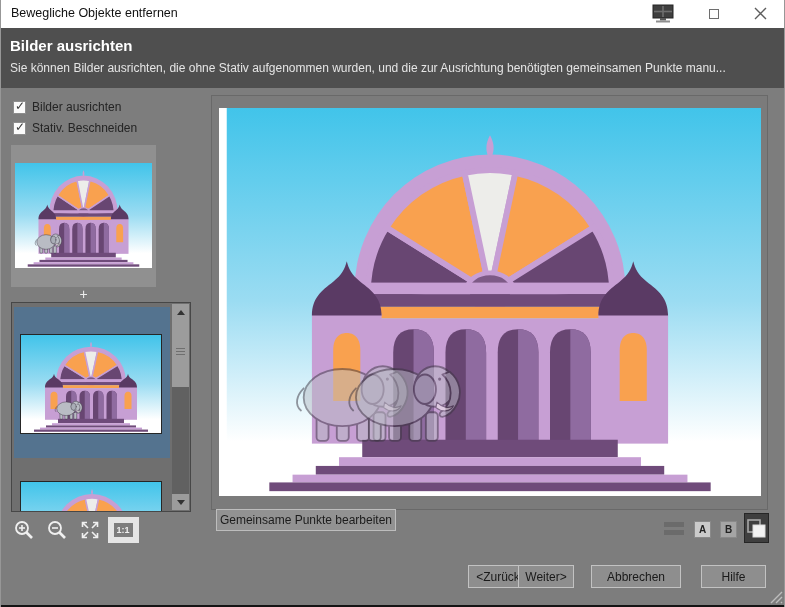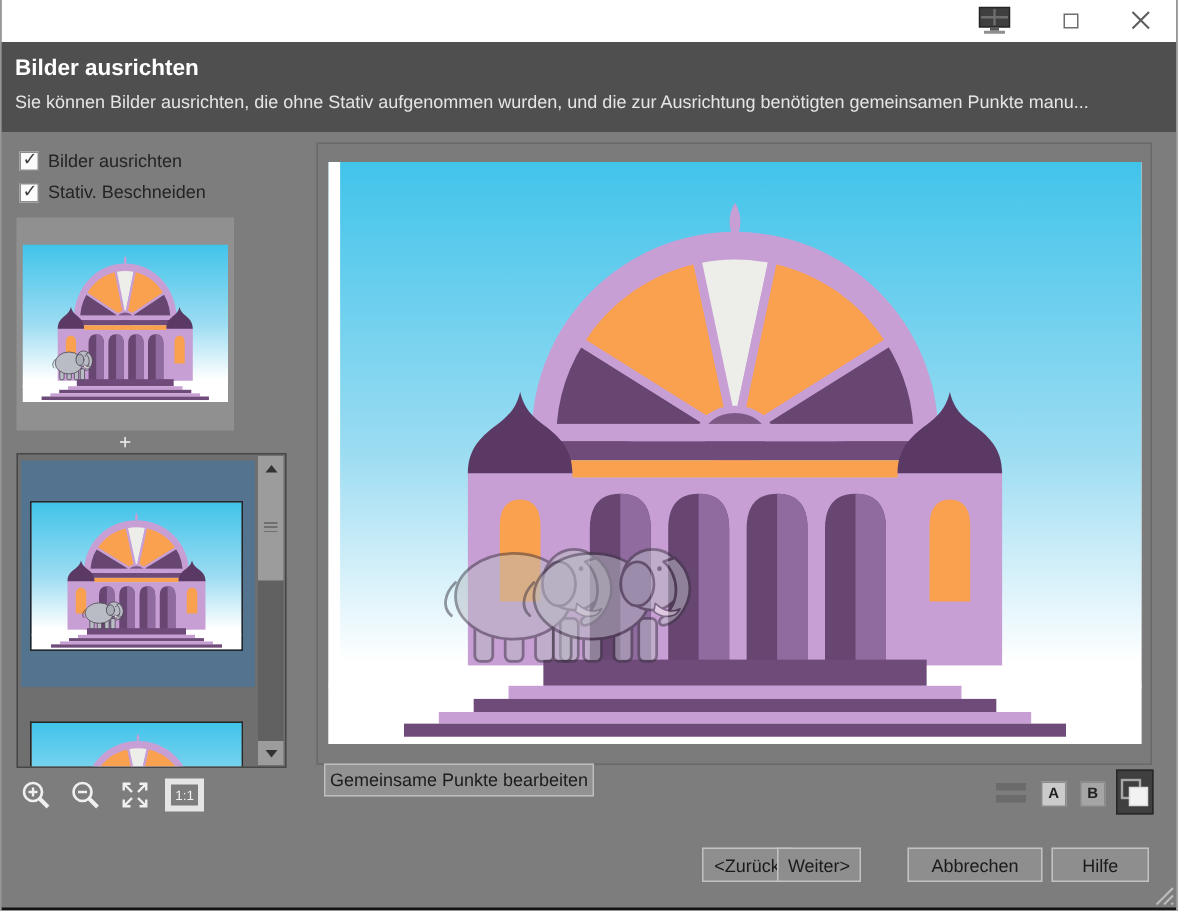--- a/index.html
+++ b/index.html
@@ -41,42 +41,42 @@
   .sb .down{bottom:0;}
   .sb .tri{width:0;height:0;border-left:4px solid transparent;border-right:4px solid transparent;}
   .sb .up .tri{border-bottom:5px solid #333;}
   .sb .down .tri{border-top:5px solid #333;}
   .sb .thumb{position:absolute;left:0;top:16px;width:17px;height:67px;background:#9c9c9c;cursor:grab;}
   .sb .grip{position:absolute;left:4px;top:28px;width:9px;height:8px;
             background:repeating-linear-gradient(#6f6f6f 0 1px,transparent 1px 3px);}
   
   .ztool{position:absolute;left:12px;top:519px;display:flex;gap:11px;align-items:center;}
   .zbtn{width:22px;height:22px;display:flex;align-items:center;justify-content:center;cursor:pointer;}
-  .one-one{border:4px solid #e5e5e5;color:#f0f0f0;font-size:9px;padding:2px 3px;font-weight:normal;}
+  .one-one{border:6px solid #e5e5e5;color:#f0f0f0;font-size:9px;padding:2px 3px;font-weight:bold;}
   
   .preview{position:absolute;left:210px;top:95px;width:557px;height:415px;background:#7b7b7b;border:1px solid #696969;}
   .photo{position:absolute;left:7px;top:12px;width:542px;height:388px;background:#ffffff;}
   .photo .scene{width:100%;height:100%;}
   .edit-btn{position:absolute;left:215px;top:509px;width:180px;height:22px;background:#929292;border:1px solid #bdbdbd;
             font-size:12px;color:#1c1c1c;display:flex;align-items:center;justify-content:center;cursor:pointer;}
   
   .bars-icon{position:absolute;left:663px;top:522px;width:20px;height:14px;}
   .bars-icon div{height:5px;background:#6b6b6b;margin-bottom:3px;}
   .ab-btn{position:absolute;top:521px;width:17px;height:17px;border:1px solid #8a8a8a;font-size:10px;font-weight:bold;
           color:#222;display:flex;align-items:center;justify-content:center;cursor:pointer;}
   .btn-a{left:693px;background:#cbcbcb;}
   .btn-b{left:719px;background:#a5a5a5;}
   .overlay-btn{position:absolute;left:743px;top:513px;width:25px;height:30px;background:#3f3f3f;border:1px solid #262626;
                display:flex;align-items:center;justify-content:center;cursor:pointer;}
   
   .dlg-btn{position:absolute;top:565px;height:23px;background:#8e8e8e;border:1px solid #c2c2c2;font-size:12px;color:#1a1a1a;
            display:flex;align-items:center;justify-content:center;cursor:pointer;}
   .b-back{left:467px;width:60px;}
   .b-next{left:517px;width:56px;}
-  .b-cancel{left:604px;width:90px;}
+  .b-cancel{left:590px;width:90px;}
   .b-help{left:700px;width:65px;}
   .grip{position:absolute;right:1px;bottom:3px;}
   .bottom-edge{position:absolute;left:0;bottom:0;width:100%;height:2px;background:#141414;}
 </style>
 </head>
 <body>
 <svg width="0" height="0" style="position:absolute">
     <defs>
       <linearGradient id="skyGrad" x1="0" y1="0" x2="0" y2="1">
         <stop offset="0" stop-color="#41c4ea"></stop>
@@ -131,20 +131,21 @@
       <path d="M98,55 C104,61 111,62 116,59 C113,66 103,66 97,61 Z" fill="#f5f3ee" stroke-width="1.2"></path>
       <ellipse cx="85" cy="41" rx="12" ry="16" fill="#a9adb6"></ellipse>
       <circle cx="101" cy="30" r="1.7" fill="#3a3440" stroke="none"></circle>
     </g>
     </defs>
   </svg>
 
 <div class="window">
 
   <div class="titlebar">
+    <span class="title">Bewegliche Objekte entfernen</span>
     <span class="tb-monitor">
       <svg width="24" height="20" viewBox="0 0 24 20">
         <rect x="2" y="1" width="20" height="13" fill="#3f3f3f" stroke="#242424"></rect>
         <line x1="12" y1="2" x2="12" y2="13" stroke="#6e6e6e" stroke-width="1.6"></line>
         <line x1="3" y1="7.5" x2="21" y2="7.5" stroke="#6e6e6e" stroke-width="1.6"></line>
         <rect x="9" y="14" width="6" height="2.5" fill="#5a5a5a"></rect>
         <rect x="5" y="16.5" width="14" height="2" fill="#8f8f8f"></rect>
       </svg>
     </span>
     <span class="tb-btn tb-max">

